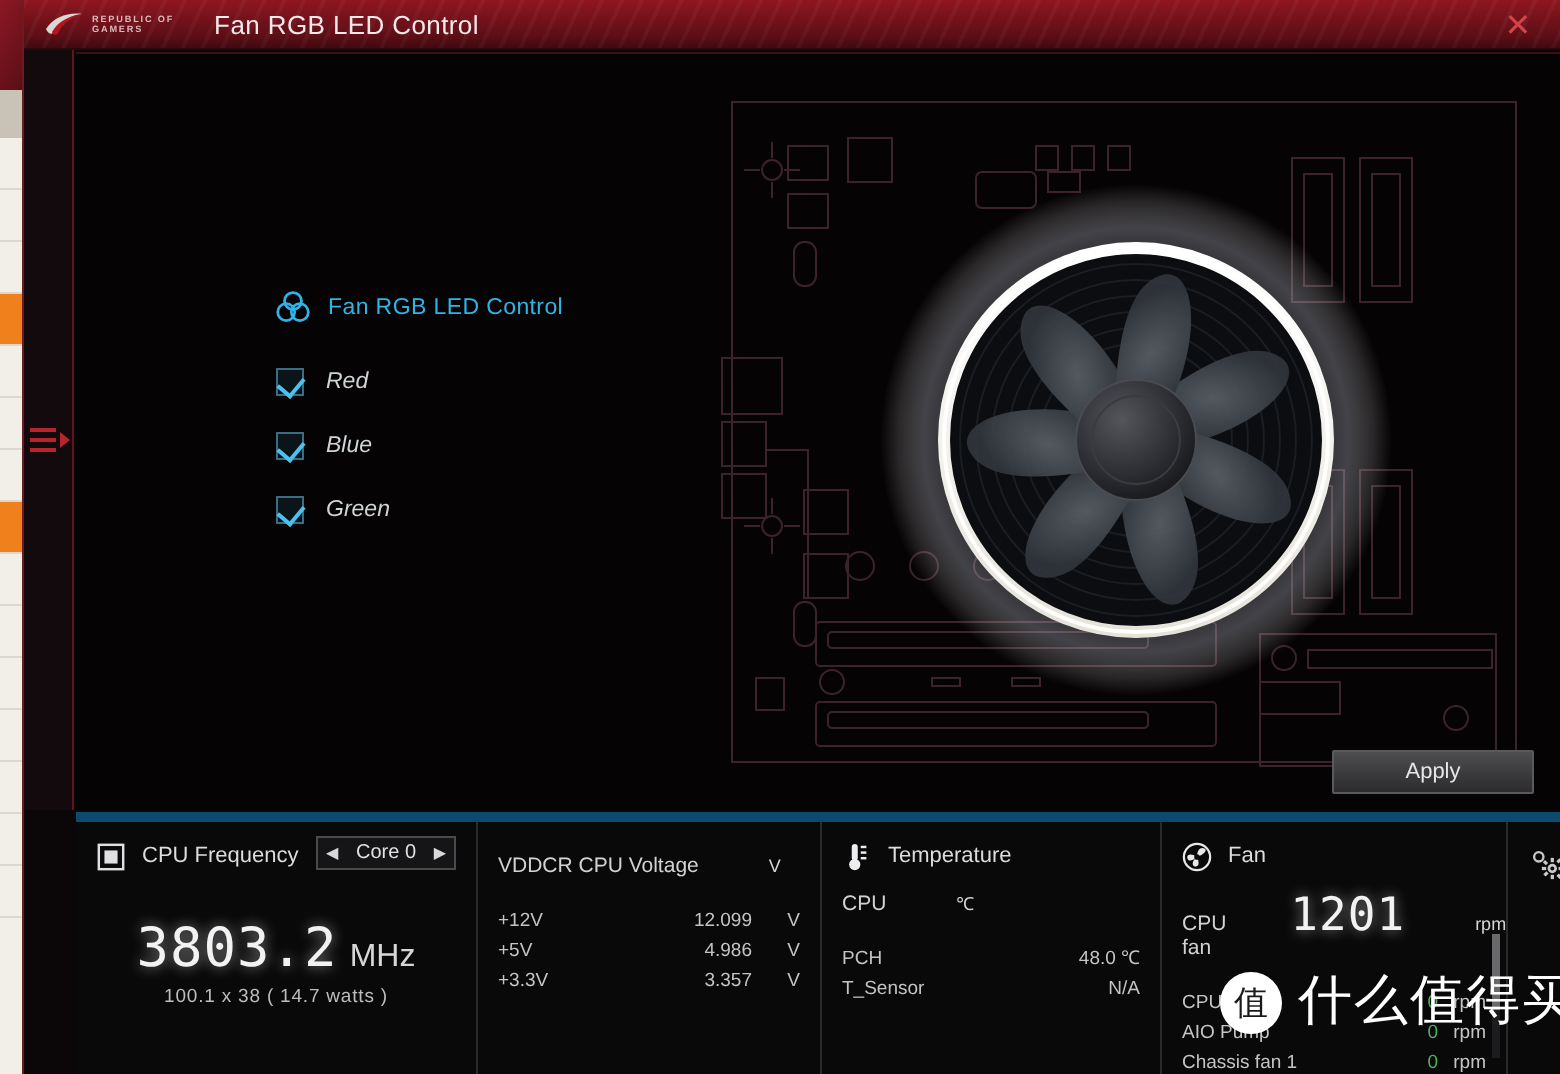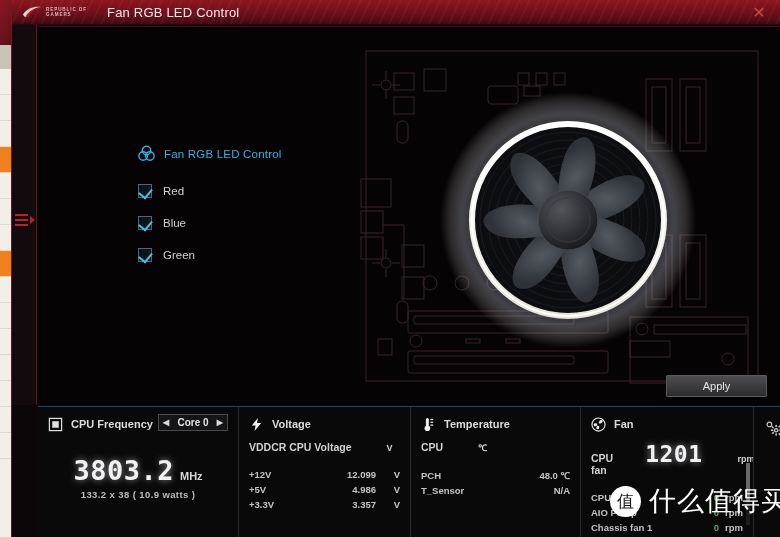--- a/index.html
+++ b/index.html
@@ -82,21 +82,21 @@
     background:#060304;
     border-top:1px solid #3a1016;
     overflow:hidden;
   }
 
   
   #controls { position:absolute; left:100px; top:118px; }
   .ctl-head { display:flex; align-items:center; gap:9px; margin-bottom:22px; }
   .rgb-icon { width:17px; height:17px; position:relative; }
   .ctl-head-label { font-size:11.5px; color:#2fb4e8; letter-spacing:.2px; }
-  .ctl-row { display:flex; align-items:center; gap:11px; margin-bottom:18px; cursor:pointer;}
+  .ctl-row { display:flex; align-items:center; gap:11px; margin-bottom:18px; cursor:pointer;font-style:italic;}
   .cbox {
     width:14px; height:14px; border:1px solid #3a6c86; background:#0a1419;
     position:relative; flex:none;
   }
   .cbox:after {
     content:""; position:absolute; left:2px; top:1px;
     width:7px; height:10px; border:solid #49c3f0;
     border-width:0 2px 2px 0; transform:rotate(40deg);
   }
   .ctl-label { font-size:11.5px; color:#cfd4d6; }
@@ -112,23 +112,22 @@
     border:1px solid #5a5a5c; border-radius:1px;
     color:#e6e6e8; font-size:11px;
     display:flex; align-items:center; justify-content:center;
     cursor:pointer;
   }
 
   
   #monitor {
     position:absolute; left:26px; top:406px; width:742px; height:131px;
     background:#09090a;
-    border-top:1px solid #0c4a6e;
+    border-top:5px solid #0c4a6e;
     display:flex;
-    font-weight:bold;
   }
   .mpanel { position:relative; height:131px; padding:8px 10px 0 10px; }
   .mpanel + .mpanel { border-left:1px solid #2a2a2c; }
   .p-cpu  { width:200px; }
   .p-volt { width:172px; }
   .p-temp { width:170px; }
   .p-fan  { width:173px; }
   .p-gear { width:27px; border-left:1px solid #2a2a2c; }
 
   .mhead { display:flex; align-items:center; gap:8px; height:18px; }
@@ -141,21 +140,21 @@
     background:#151517; display:flex; align-items:center;
     justify-content:space-between; padding:0 4px; cursor:pointer;
   }
   .core-sel .carr { color:#d8d8da; font-size:8px; }
   .core-sel .cval { font-size:10px; color:#e2e2e4; }
   .bignum {
     font-family:"DejaVu Sans Mono", monospace;
     font-size:27px; color:#f2f2f4; letter-spacing:.5px;
     text-shadow:0 0 7px rgba(255,255,255,.55);
   }
-  .bigunit { font-size:11px; color:#d6d6d8; margin-left:6px; }
+  .bigunit { font-size:16px; color:#d6d6d8; margin-left:6px; }
 
   .cpu-big { margin-top:22px; text-align:center; }
   .cpu-sub { margin-top:3px; font-size:9.5px; color:#bdbdbf; text-align:center; letter-spacing:.4px;}
 
   .kv-main { display:flex; align-items:baseline; margin-top:8px;gap:32px; }
   .kv-main .kl { font-size:10.5px; color:#d2d2d4; }
   .kv-main .bignum { margin-left:auto; font-size:23px; }
   .kv-main .bigunit { font-size:9px; margin-left:3px; }
 
   .kv-list { margin-top:14px; }
@@ -393,30 +392,24 @@
         <span class="mtitle">CPU Frequency</span>
       </div>
       <div class="core-sel">
         <span class="carr">◀</span>
         <span class="cval">Core 0</span>
         <span class="carr">▶</span>
       </div>
       <div class="cpu-big">
         <span class="bignum">3803.2</span><span class="bigunit">MHz</span>
       </div>
-      <div class="cpu-sub">133.2  x  38    ( 10.9 watts )</div>
+      <div class="cpu-sub">100.1  x  38    ( 14.7 watts )</div>
     </div>
 
     <div class="mpanel p-volt">
-      <div class="mhead">
-        <svg class="hicon" viewBox="0 0 16 16">
-          <path d="M9.5 1 L3 9 H7 L6 15 L13 6.5 H8.6 Z" fill="#f0f0f2"></path>
-        </svg>
-        <span class="mtitle">Voltage</span>
-      </div>
       <div class="kv-main">
         <span class="kl">VDDCR CPU Voltage</span>
           <span class="bigunit">V</span>
       </div>
       <div class="kv-list">
         <div class="kv">
           <span class="k">+12V</span>
           <span class="v">12.099</span>
           <span class="u">V</span>
         </div>

